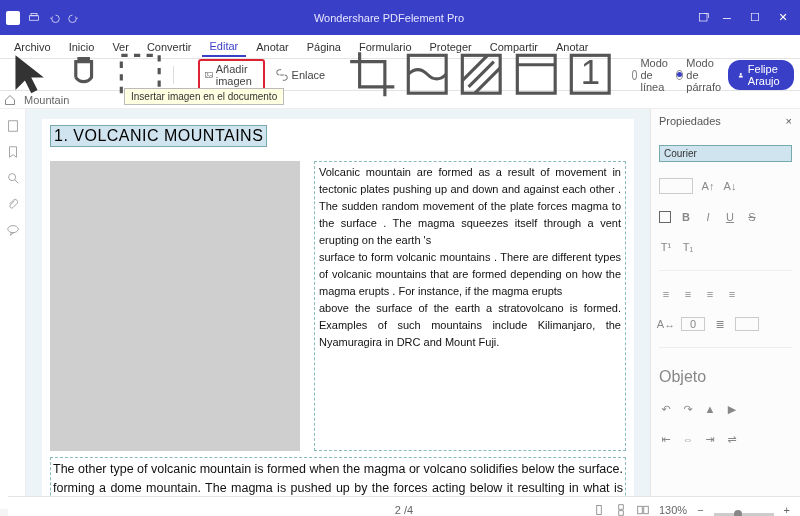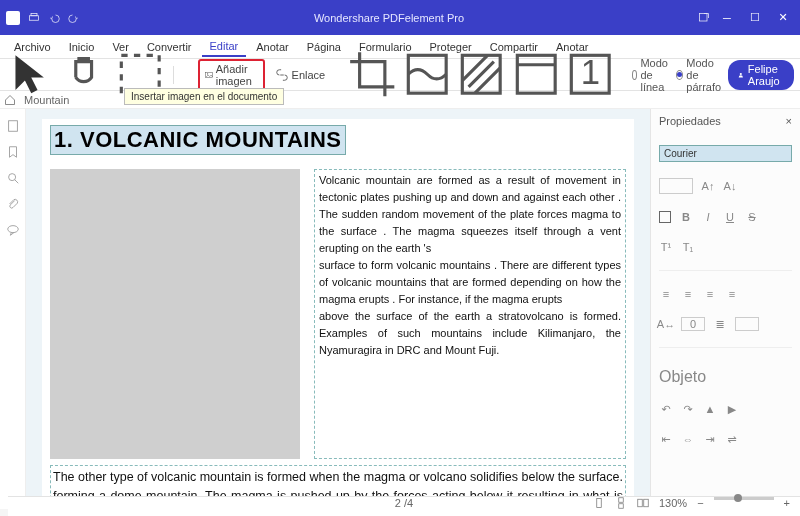--- a/index.html
+++ b/index.html
@@ -24,32 +24,32 @@
 .radio .dot.on::after{content:"";width:5px;height:5px;background:#3a3fc7;border-radius:50%;}
 .user-pill{margin-left:auto;background:#3a3fc7;color:#fff;padding:3px 10px;border-radius:12px;font-size:10px;display:flex;align-items:center;gap:4px;}
 .tooltip{position:absolute;top:29px;left:124px;background:#ffffe1;border:1px solid #bbb;padding:2px 6px;font-size:10px;color:#333;z-index:10;}
 .subbar{height:18px;background:#fff;display:flex;align-items:center;padding:0 4px;gap:8px;font-size:10px;color:#666;border-bottom:1px solid #eee;}
 .subbar .home{width:12px;height:12px;}
 .main{display:flex;height:400px;}
 .leftrail{width:26px;background:#fff;border-right:1px solid #eee;display:flex;flex-direction:column;align-items:center;gap:12px;padding-top:10px;}
 .leftrail .ricon{width:14px;height:14px;color:#999;}
 .docarea{flex:1;background:#edf4f8;overflow:hidden;padding:10px 16px;position:relative;}
 .page{background:#fff;width:100%;min-height:440px;padding:6px 8px;}
-.doc-title{font-family:Arial;font-size:22px;font-weight:700;color:#000;background:#d0e4f0;display:inline-block;padding:1px 3px;border:1px solid #7aa;letter-spacing:.5px;}
+.doc-title{font-family:Arial;font-size:16px;font-weight:400;color:#000;background:#d0e4f0;display:inline-block;padding:1px 3px;border:1px solid #7aa;letter-spacing:.5px;}
 .cols{display:flex;gap:14px;margin-top:14px;}
 .imgph{width:250px;height:290px;background:#cfcfcf;}
 .textcol{flex:1;border:1px dashed #8bb;padding:2px 4px;font-size:12.5px;line-height:1.55;color:#111;text-align:justify;}
 .bottomtext{margin-top:6px;font-size:12.5px;line-height:1.55;color:#111;text-align:justify;padding:2px 2px;border:1px dashed #8bb;}
 .rightpanel{width:150px;background:#fcfcfc;border-left:1px solid #e5e5e5;padding:6px 8px;display:flex;flex-direction:column;gap:16px;}
 .panel-title{display:flex;justify-content:space-between;font-size:11px;color:#555;margin-bottom:2px;}
 .fontsel{background:#d0e4f0;border:1px solid #7aa;padding:2px 4px;font-size:10px;color:#333;}
 .proprow{display:flex;gap:8px;align-items:center;color:#888;}
 .proprow .pi{width:14px;height:14px;display:flex;align-items:center;justify-content:center;font-size:11px;}
 .section-lbl{font-size:16px;color:#888;margin-top:4px;}
-.statusbar{position:absolute;bottom:0;left:8px;right:0;height:20px;background:#fff;border-top:1px solid #e3e3e3;display:flex;align-items:flex-start;justify-content:flex-end;gap:10px;padding:0 10px;font-size:10px;color:#666;}
+.statusbar{position:absolute;bottom:0;left:8px;right:0;height:20px;background:#fff;border-top:1px solid #e3e3e3;display:flex;align-items:flex-end;justify-content:flex-end;gap:10px;padding:0 10px;font-size:10px;color:#666;}
 .statusbar .pageno{position:absolute;left:50%;transform:translateX(-50%);}
 svg{display:block;}
 </style>
 </head>
 <body>
 
 <div class="titlebar">
   <div class="left">
     <div class="logo"></div>
     <svg class="ticon" viewBox="0 0 16 16">

